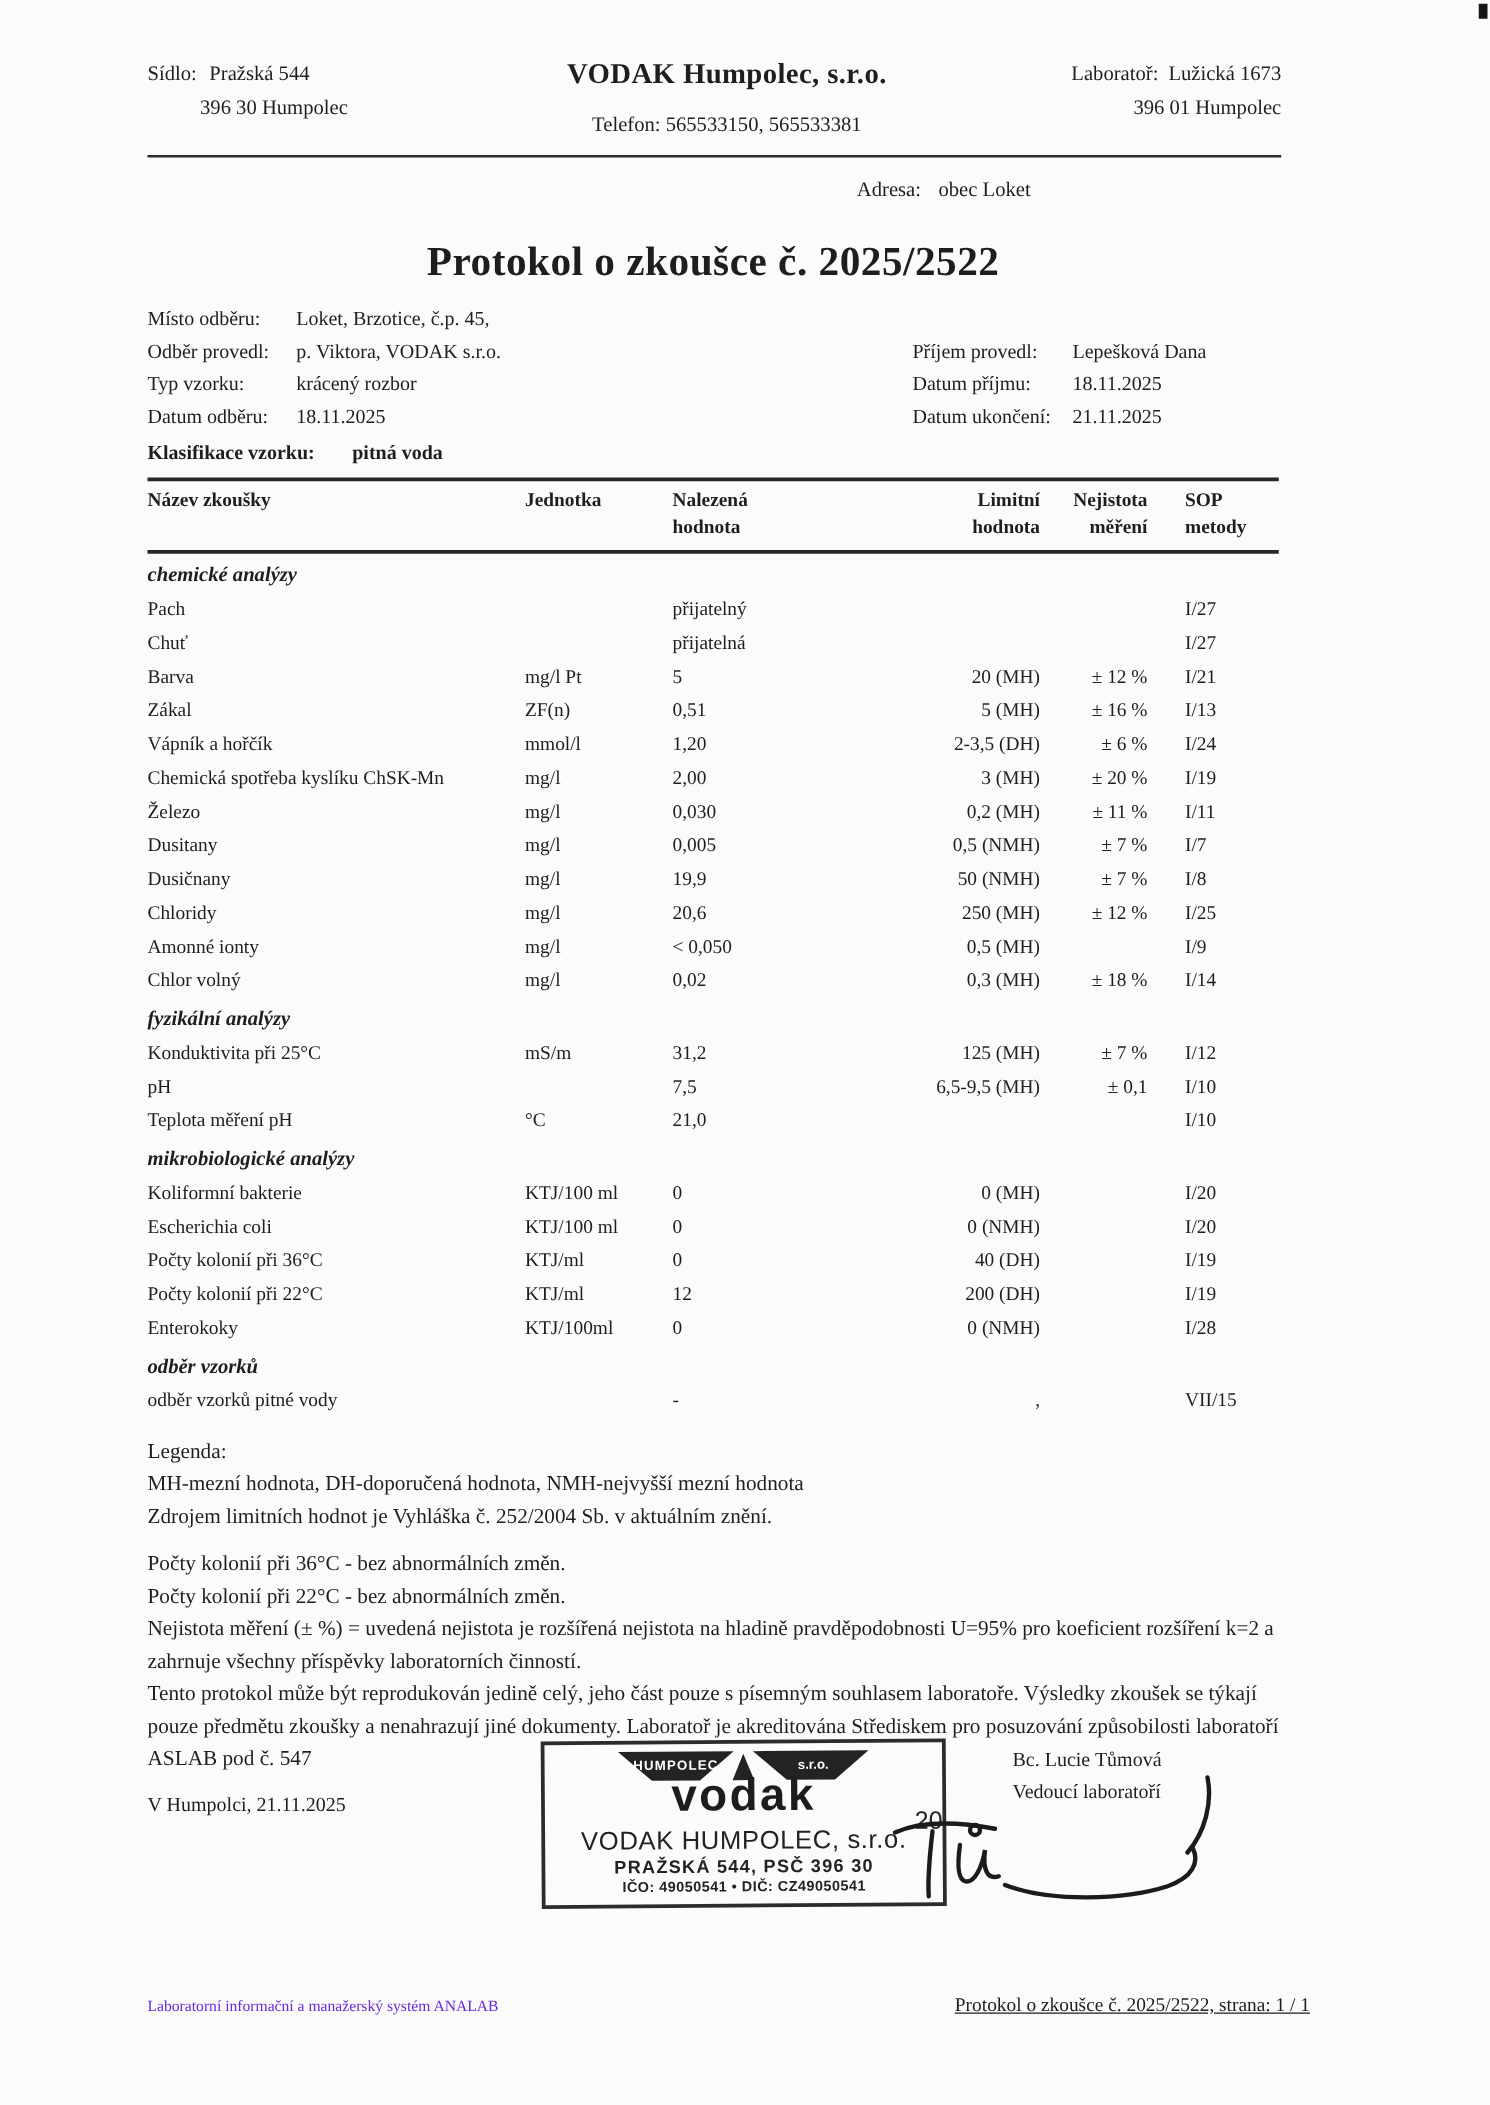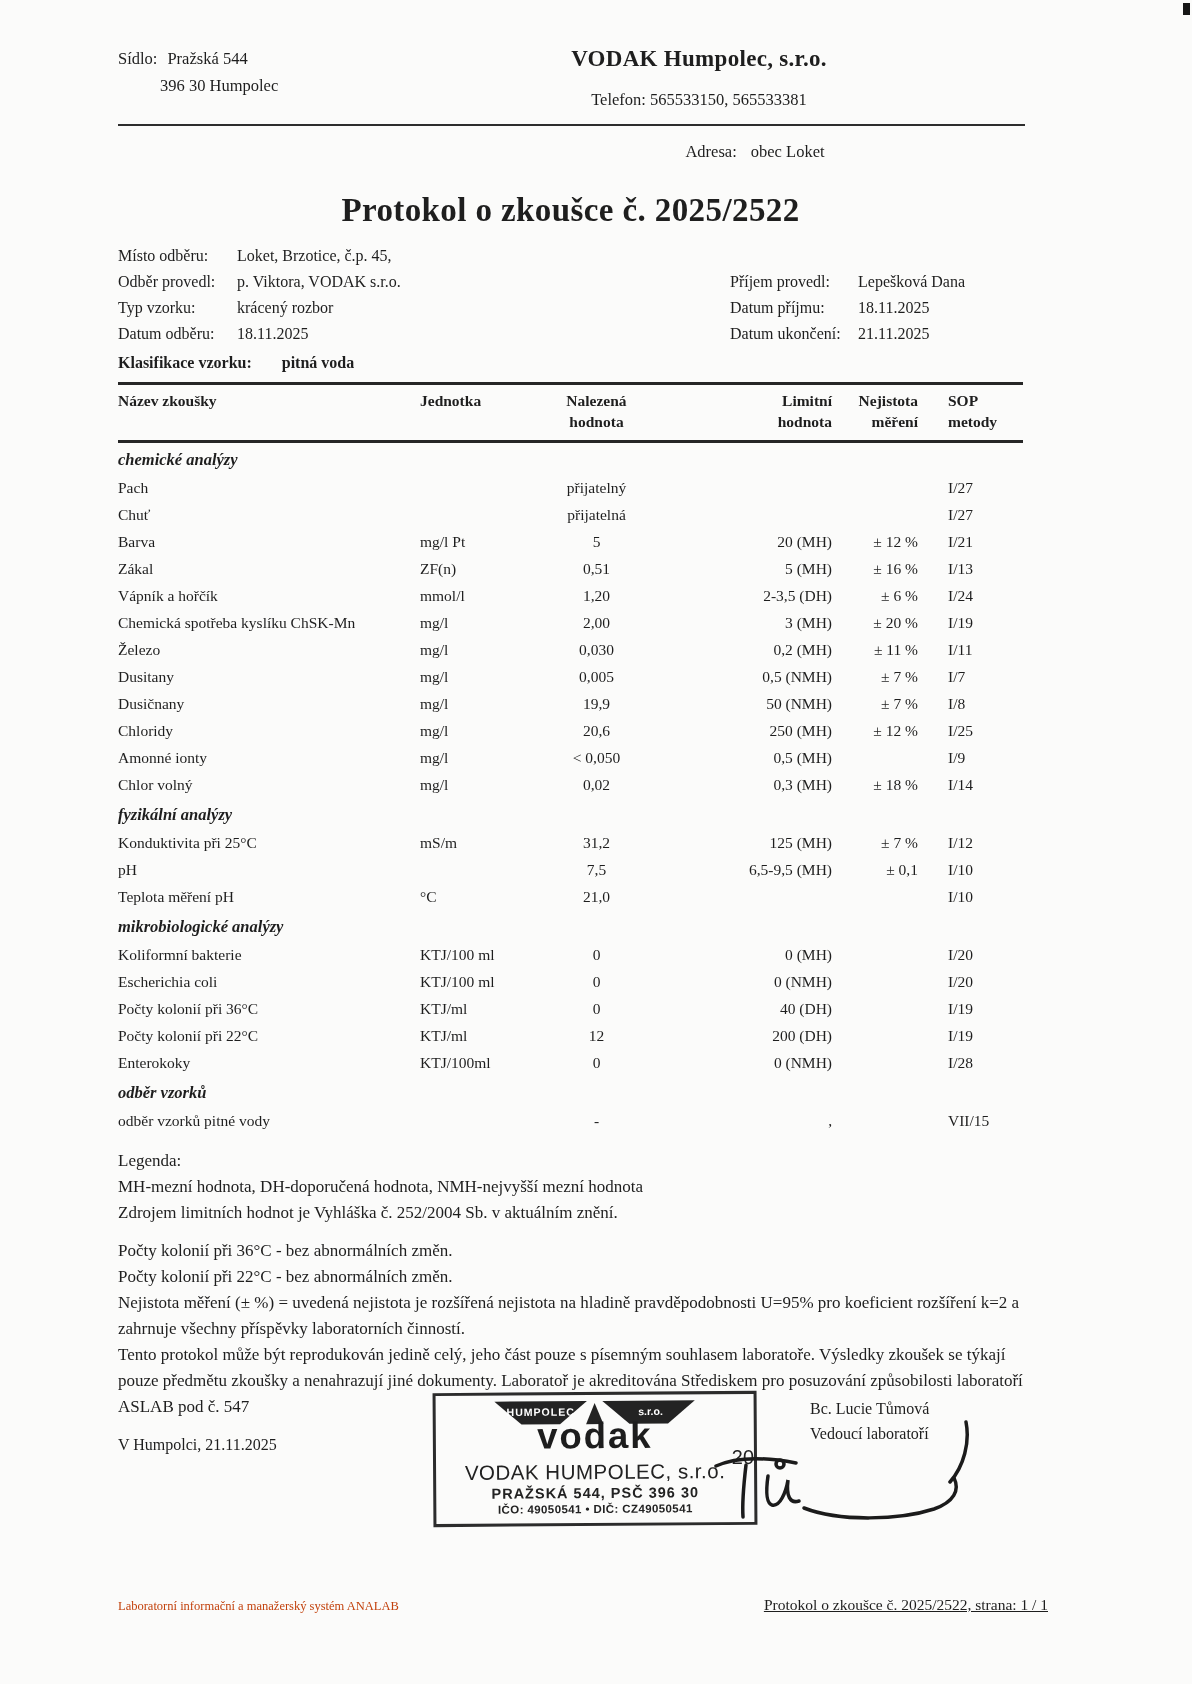--- a/index.html
+++ b/index.html
@@ -32,21 +32,21 @@
 
   .classification { margin-top:9px; font-size:16px; font-weight:bold; }
   .classification .cls-val { margin-left:30px; }
 
   
   .rtable { margin-top:10px; width:905px; border-top:3px solid #262626; }
   .thead { display:flex; padding:5px 0 8px; border-bottom:3px solid #262626; font-weight:bold; font-size:15.5px; line-height:21px; }
   .cell { flex:none; }
   .c-name   { width:302px; }
   .c-unit   { width:118px; }
-  .c-found  { width:117px; text-align:center; }
+  .c-found  { width:117px; text-align:left; }
   .c-limit  { width:177px; text-align:right; }
   .c-uncert { width:86px;  text-align:right; }
   .c-sop    { width:105px; padding-left:30px; }
   .trow { display:flex; font-size:15.5px; line-height:27px; }
   .section-row { padding-top:2px; }
   .c-section { font-weight:bold; font-style:italic; font-size:16.5px; line-height:29px; }
 
   
   .legend { margin-top:14px; width:905px; font-size:17px; line-height:26px; }
   .legend-notes { margin-top:12px; }
@@ -61,37 +61,41 @@
   .stamp-num { position:absolute; right:0; top:52px; font-size:20px; }
   .stamp-line1 { font-size:20.5px; letter-spacing:0.5px; margin-top:0; white-space:nowrap; }
   .stamp-line2 { font-size:14.5px; font-weight:bold; letter-spacing:1px; margin-top:1px; }
   .stamp-line3 { font-size:11.5px; font-weight:bold; letter-spacing:0.4px; margin-top:2px; }
   .signer { position:absolute; left:692px; top:4px; font-size:16px; line-height:25px; }
   .sig-svg { position:absolute; left:590px; top:28px; }
 
   
   .footer { position:absolute; left:118px; top:1596px; width:930px; display:flex;
             justify-content:space-between; align-items:baseline; }
-  .footer-left { font-size:12.5px; color:#c2410c; }
+  .footer-left { font-size:12.5px; color:#6d28d9; }
   .footer-right { font-size:15.5px;text-decoration:underline; }
 </style>
 </head>
 <body>
 
 <div class="page">
   <div class="corner-mark"></div>
 
   <div class="letterhead">
     <div class="lh-left">
       <div><span class="lbl">Sídlo:</span><span>Pražská 544</span></div>
       <div class="indent">396 30 Humpolec</div>
     </div>
     <div class="lh-center">
       <div class="company">VODAK Humpolec, s.r.o.</div>
       <div class="phone">Telefon: 565533150, 565533381</div>
+    </div>
+    <div class="lh-right">
+      <div><span class="lbl">Laboratoř:</span><span>Lužická 1673</span></div>
+      <div class="r2">396 01 Humpolec</div>
     </div>
   </div>
 
   <div class="rule"></div>
 
   <div class="address">
     <span class="a-lbl">Adresa:</span><span>obec Loket</span>
   </div>
 
   <div class="title">Protokol o zkoušce č. 2025/2522</div>

